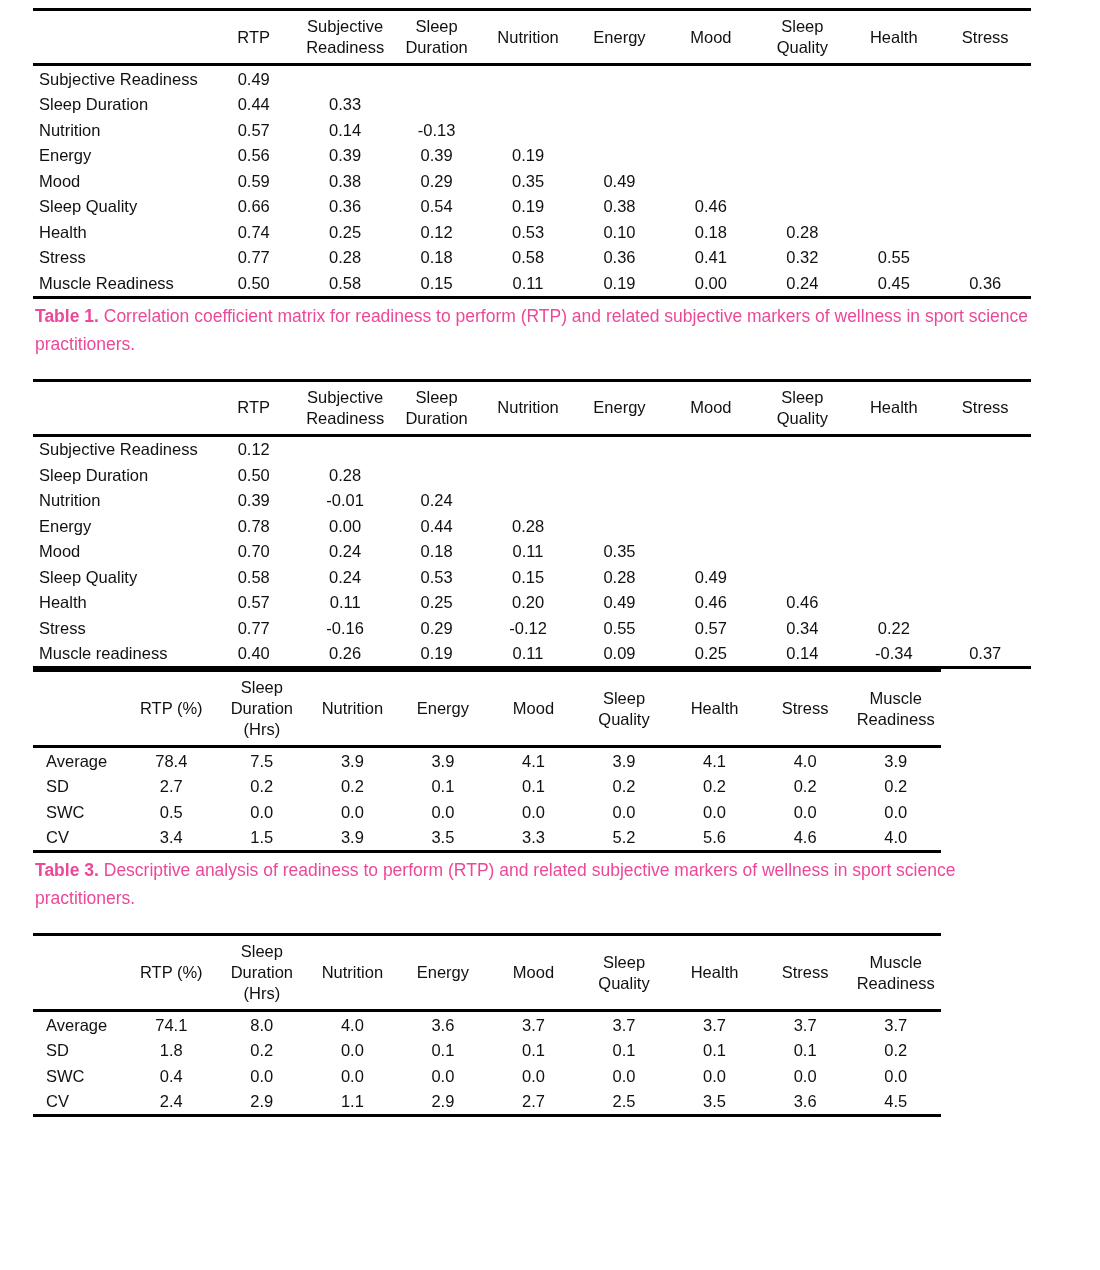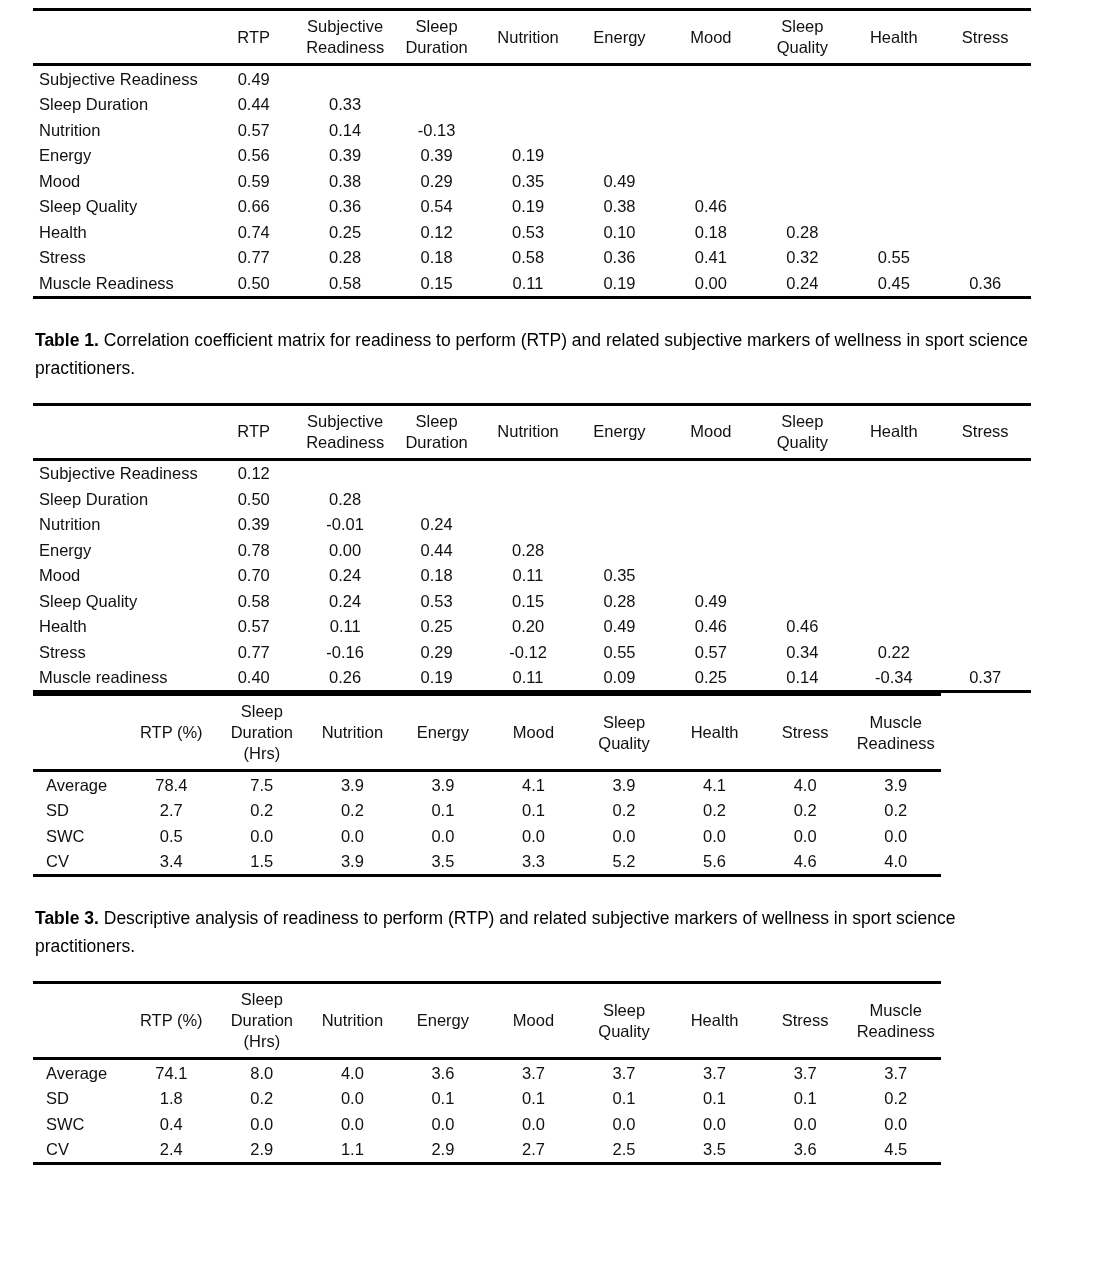--- a/index.html
+++ b/index.html
@@ -47,23 +47,23 @@
     white-space: nowrap;
   }
   .tablewrap td.rowlabel {
     text-align: left;
     padding-left: 6px;
   }
   .tablewrap.desc td.rowlabel { padding-left: 13px; }
   .caption {
     font-size: 17.5px;
     line-height: 28px;
-    margin: 27px 0 21px 2px;
+    margin: 3px 0 21px 2px;
     max-width: 1010px;
-    color: #000000;
+    color: #ec4899;
   }
   .caption strong { font-weight: 700; }
 </style>
 </head>
 <body>
 
 <div class="page">
 
   <section>
     <div class="tablewrap corr">

